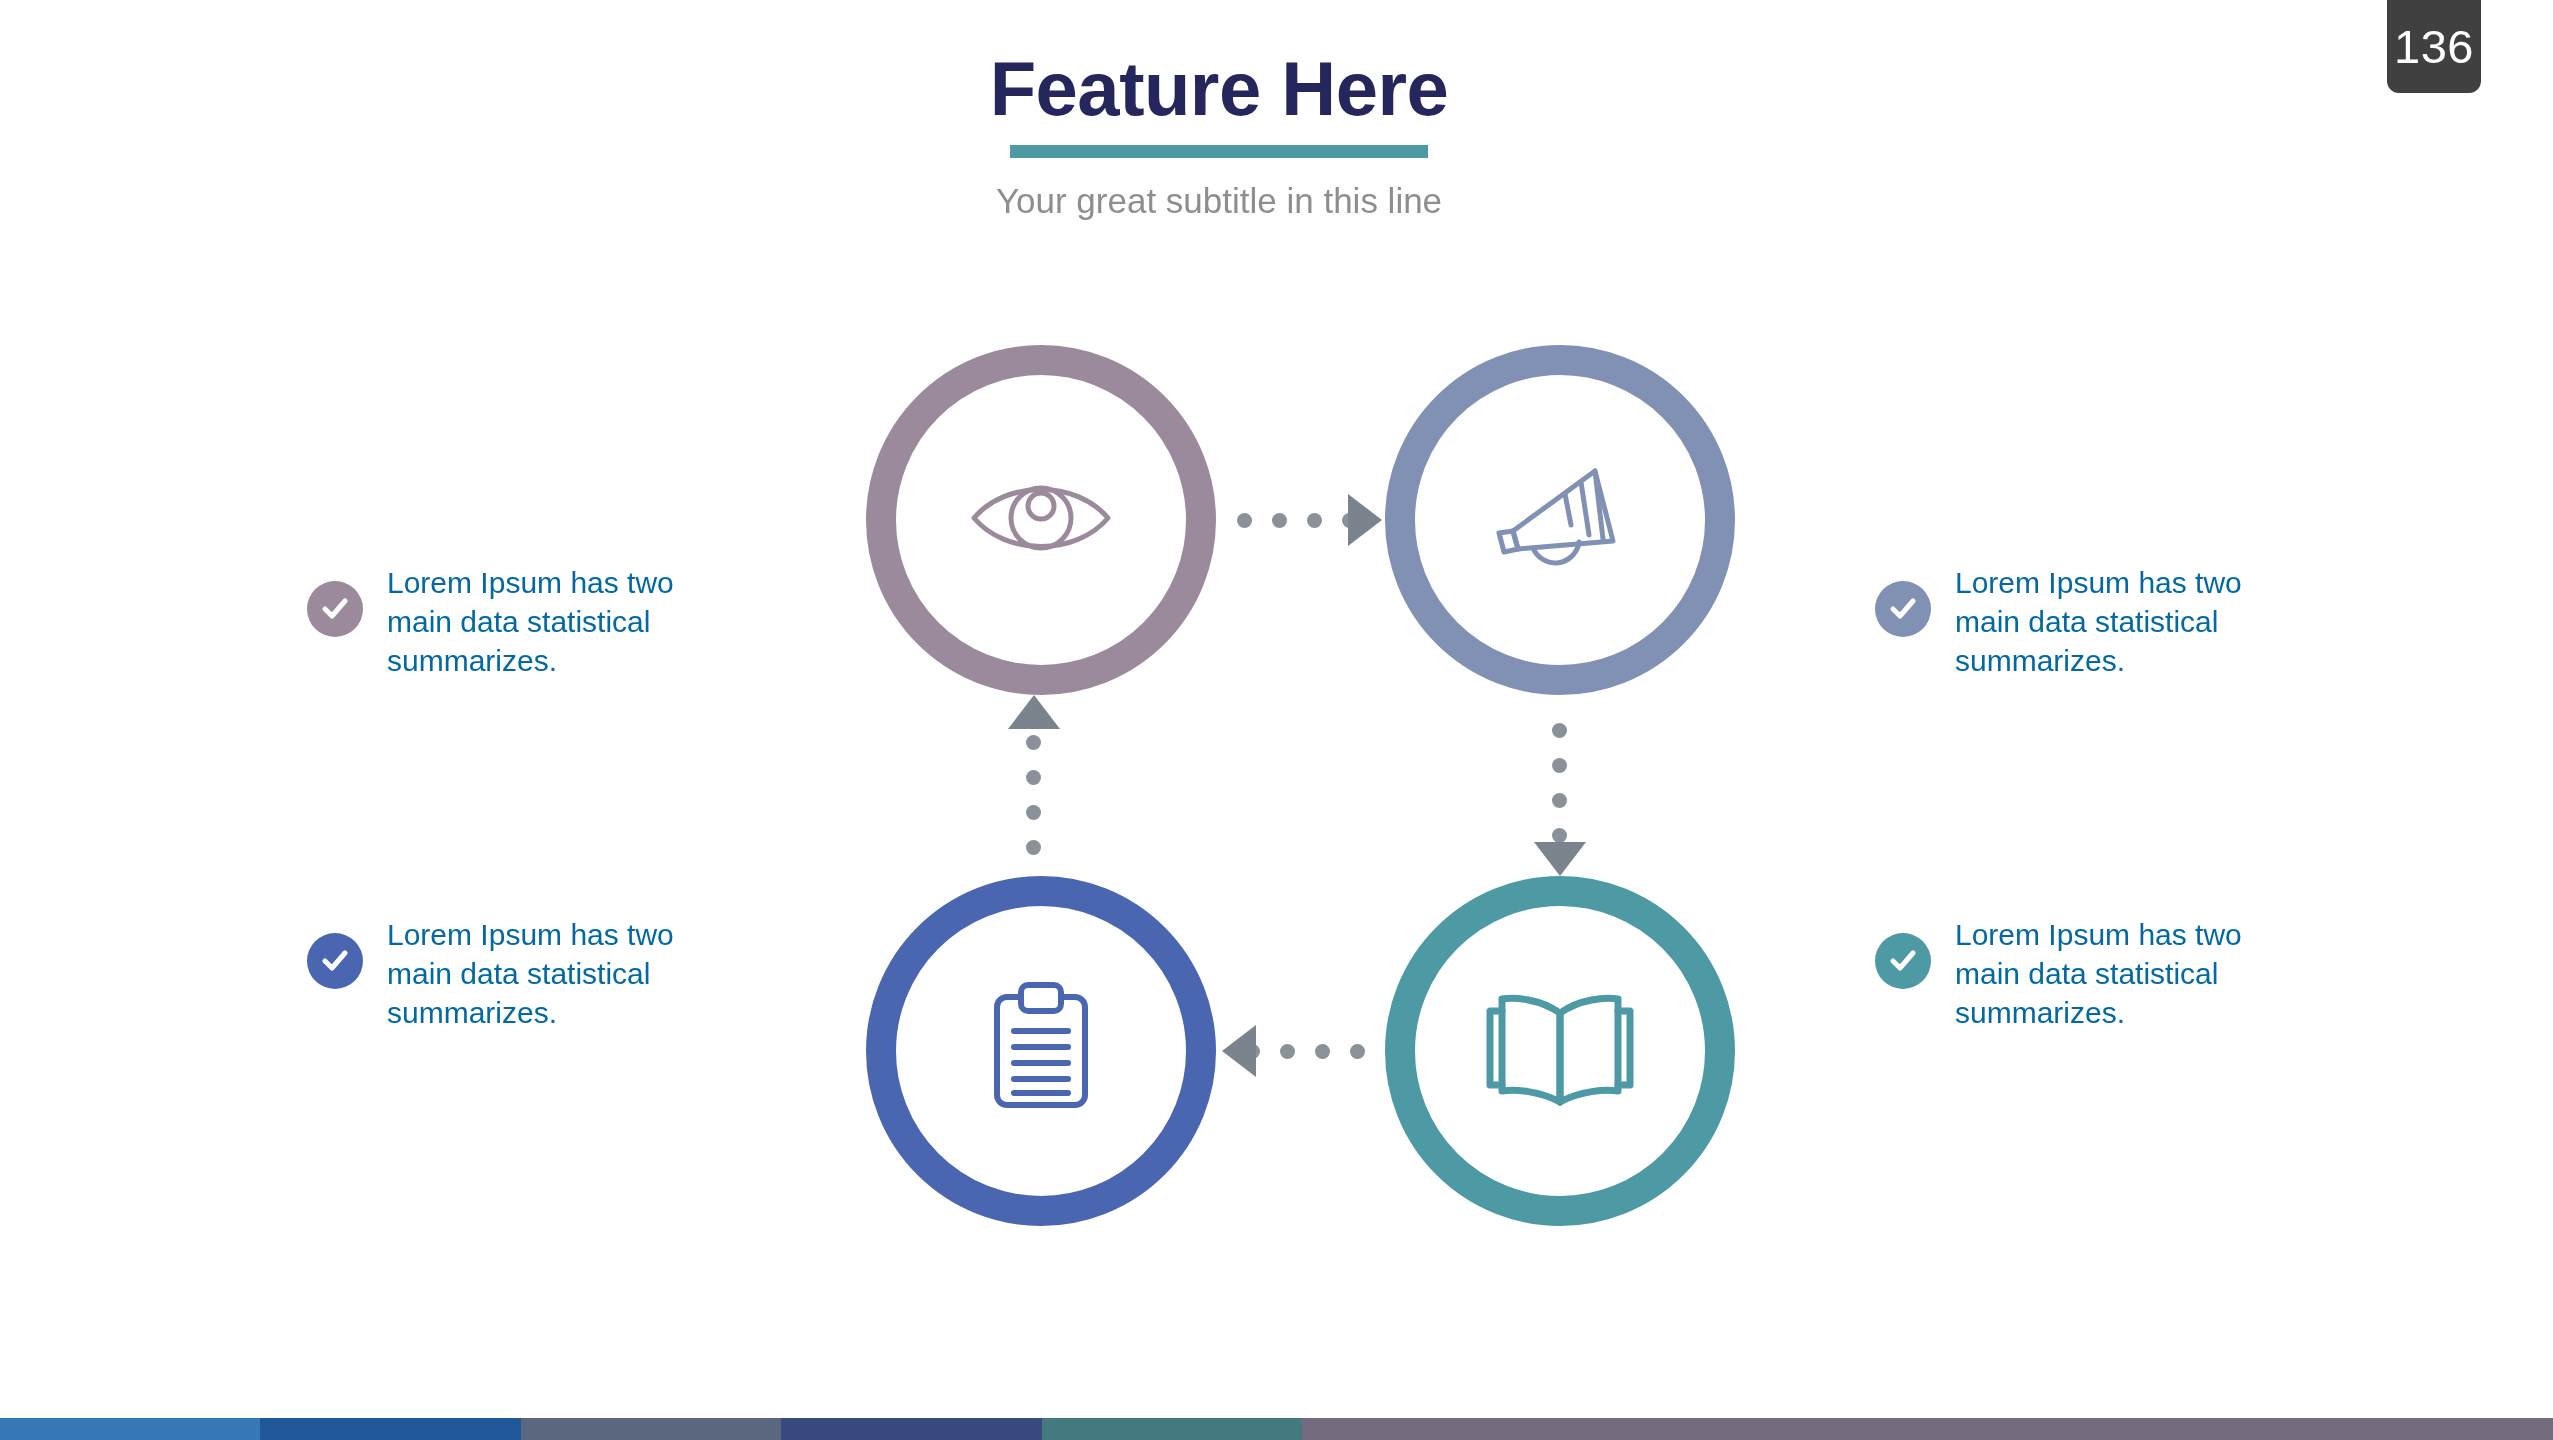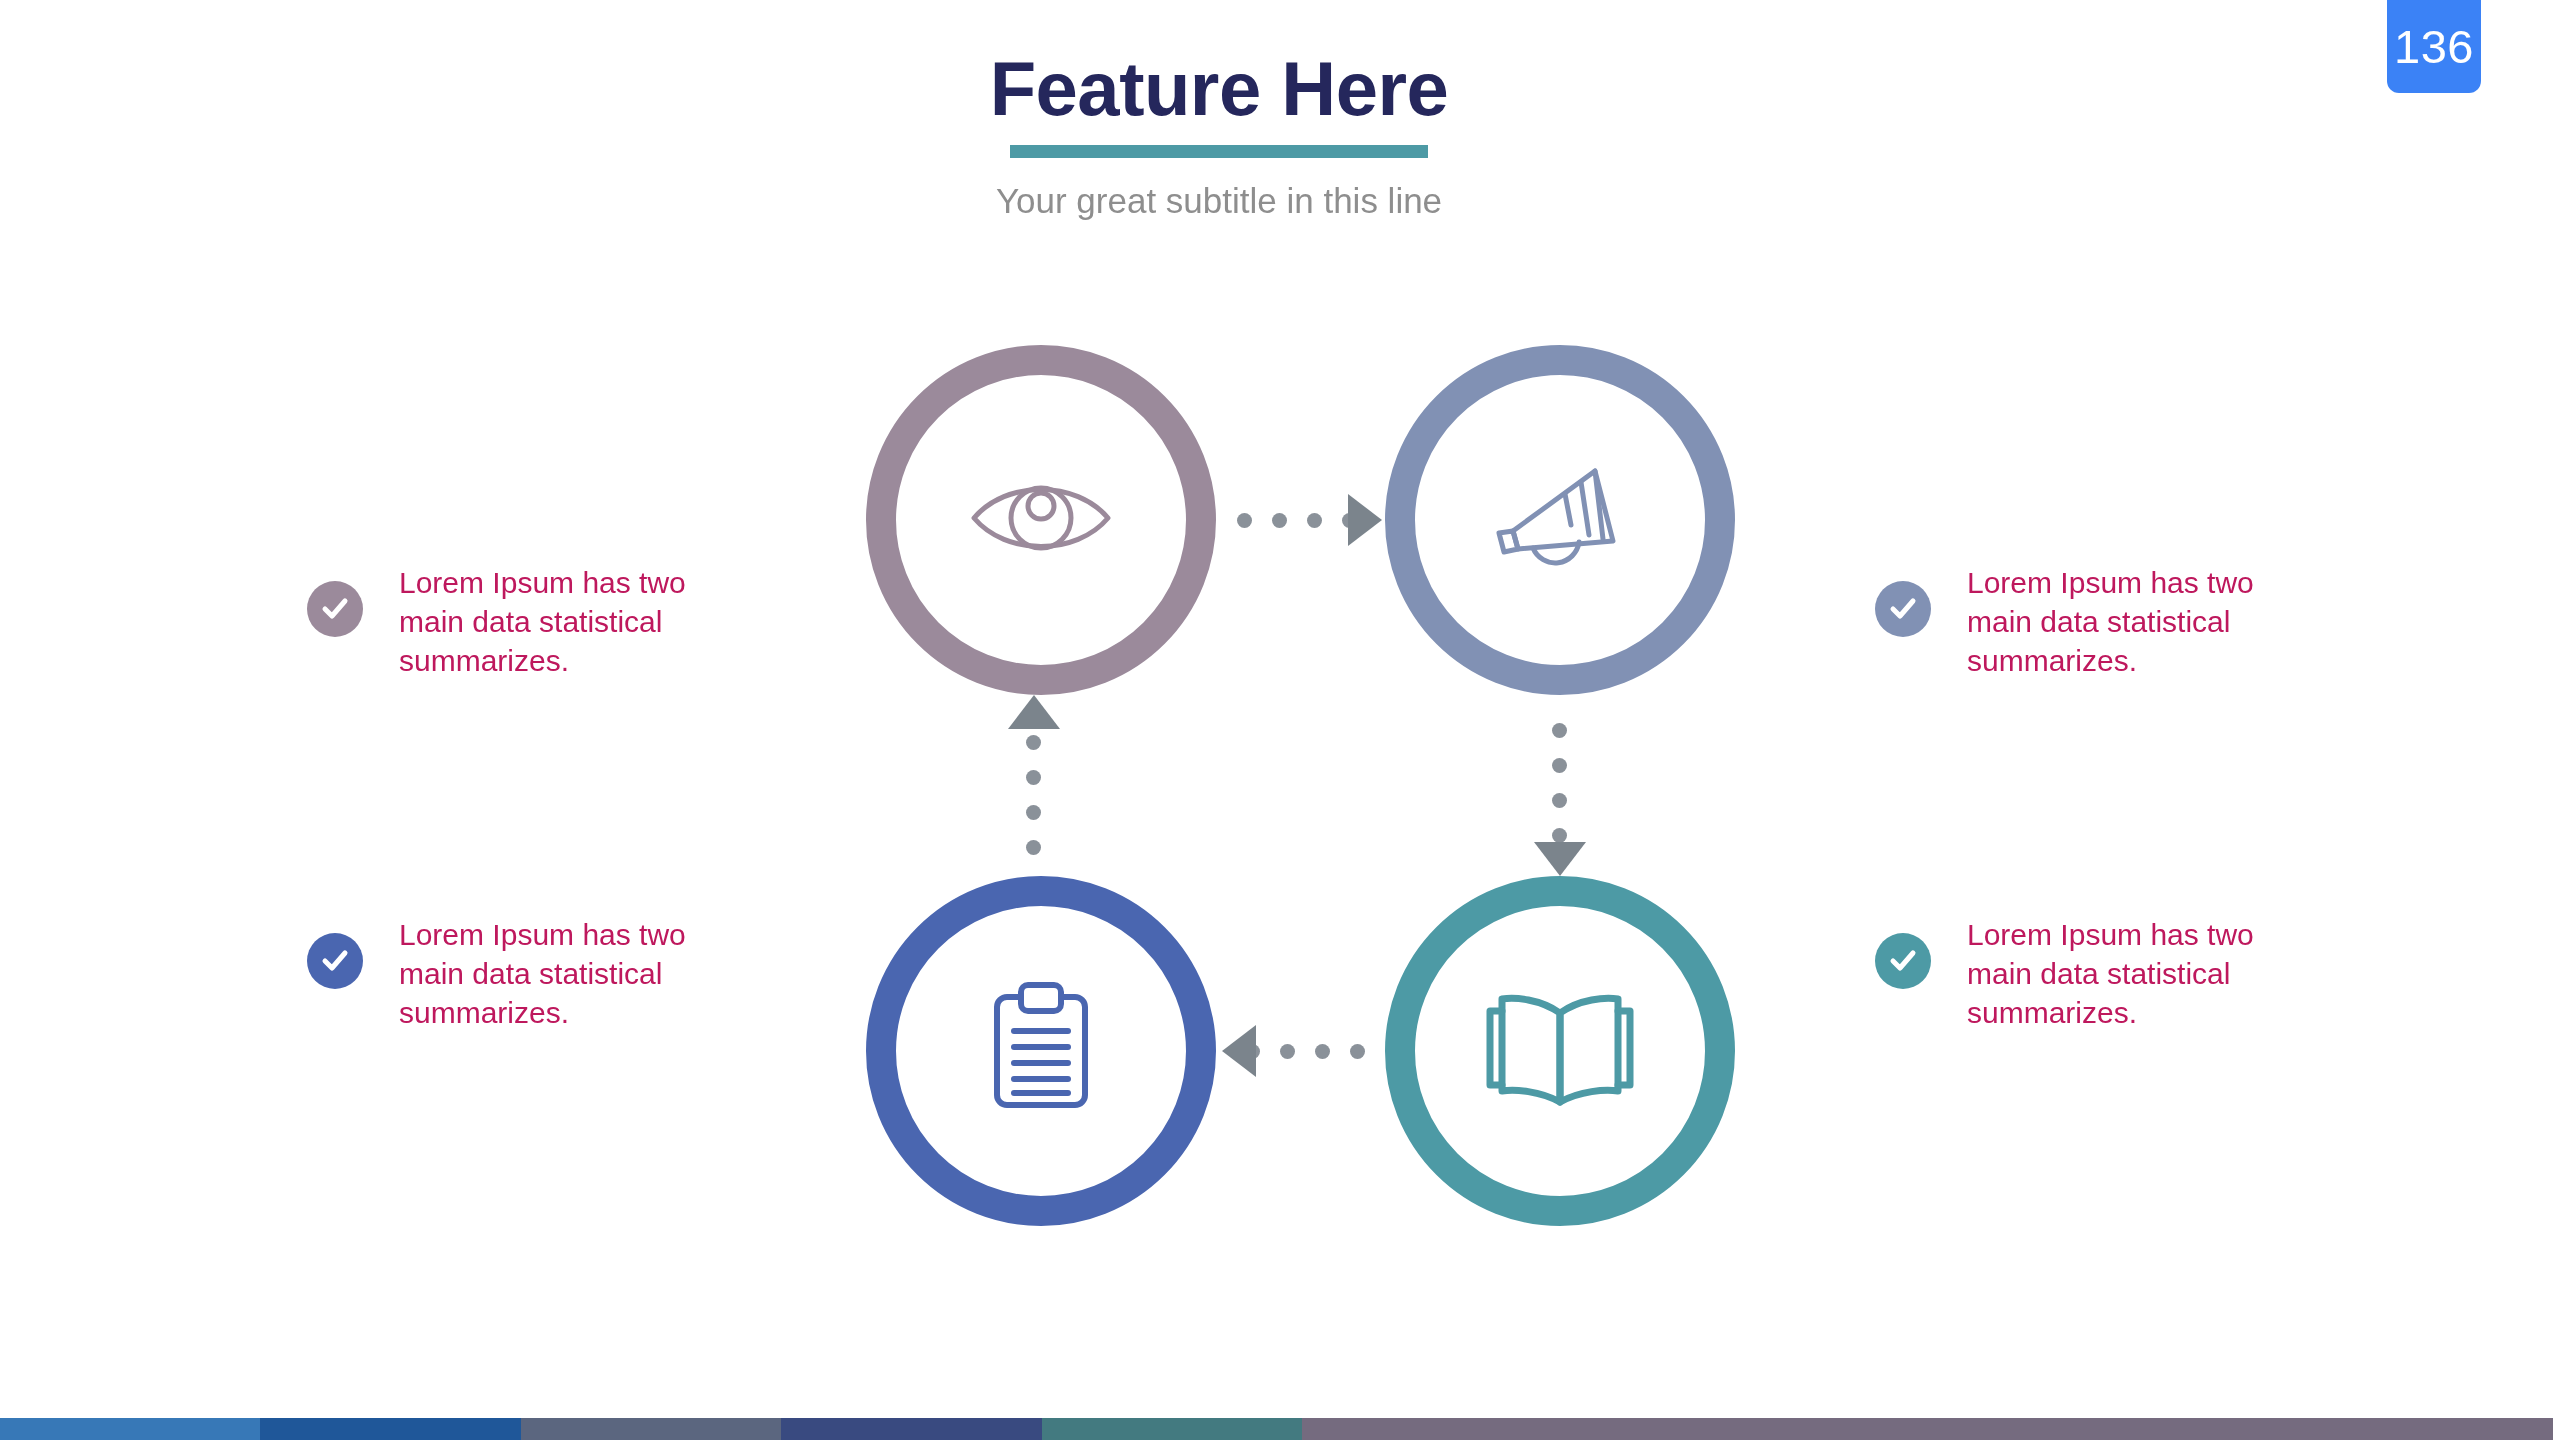--- a/index.html
+++ b/index.html
@@ -140,22 +140,22 @@
     height: 56px;
     border-radius: 50%;
     display: flex;
     align-items: center;
     justify-content: center;
     margin-top: 18px;
   }
   .bullet-text {
     font-size: 30px;
     line-height: 39px;
-    color: #be185d;
-    margin-left: 36px;
+    color: #0369a1;
+    margin-left: 24px;
   }
 
   .bullet-left  { left: 307px;  }
   .bullet-right { left: 1875px; }
   .bullet-top    { top: 563px; }
   .bullet-bottom { top: 915px; }
 
   .c-mauve  { background: #9b8a9b; }
   .c-slate  { background: #8191b4; }
   .c-blue   { background: #4a66b0; }
@@ -168,21 +168,21 @@
     bottom: 0;
     width: 2553px;
     height: 22px;
     display: flex;
   }
   .footer-seg { height: 22px; }
 </style>
 </head>
 <body>
 
-<div class="page-badge" style="background: #3b82f6;">136</div>
+<div class="page-badge" style="background: #404040;">136</div>
 
 <div class="header">
   <h1 class="title" style="color: rgb(37, 39, 92);">Feature Here</h1>
   <div class="title-rule" style="background: rgb(77, 154, 165);"></div>
   <p class="subtitle" style="color: rgb(142, 142, 142);">Your great subtitle in this line</p>
 </div>
 
 <div class="diagram">
 
   <div class="ring ring-eye">

